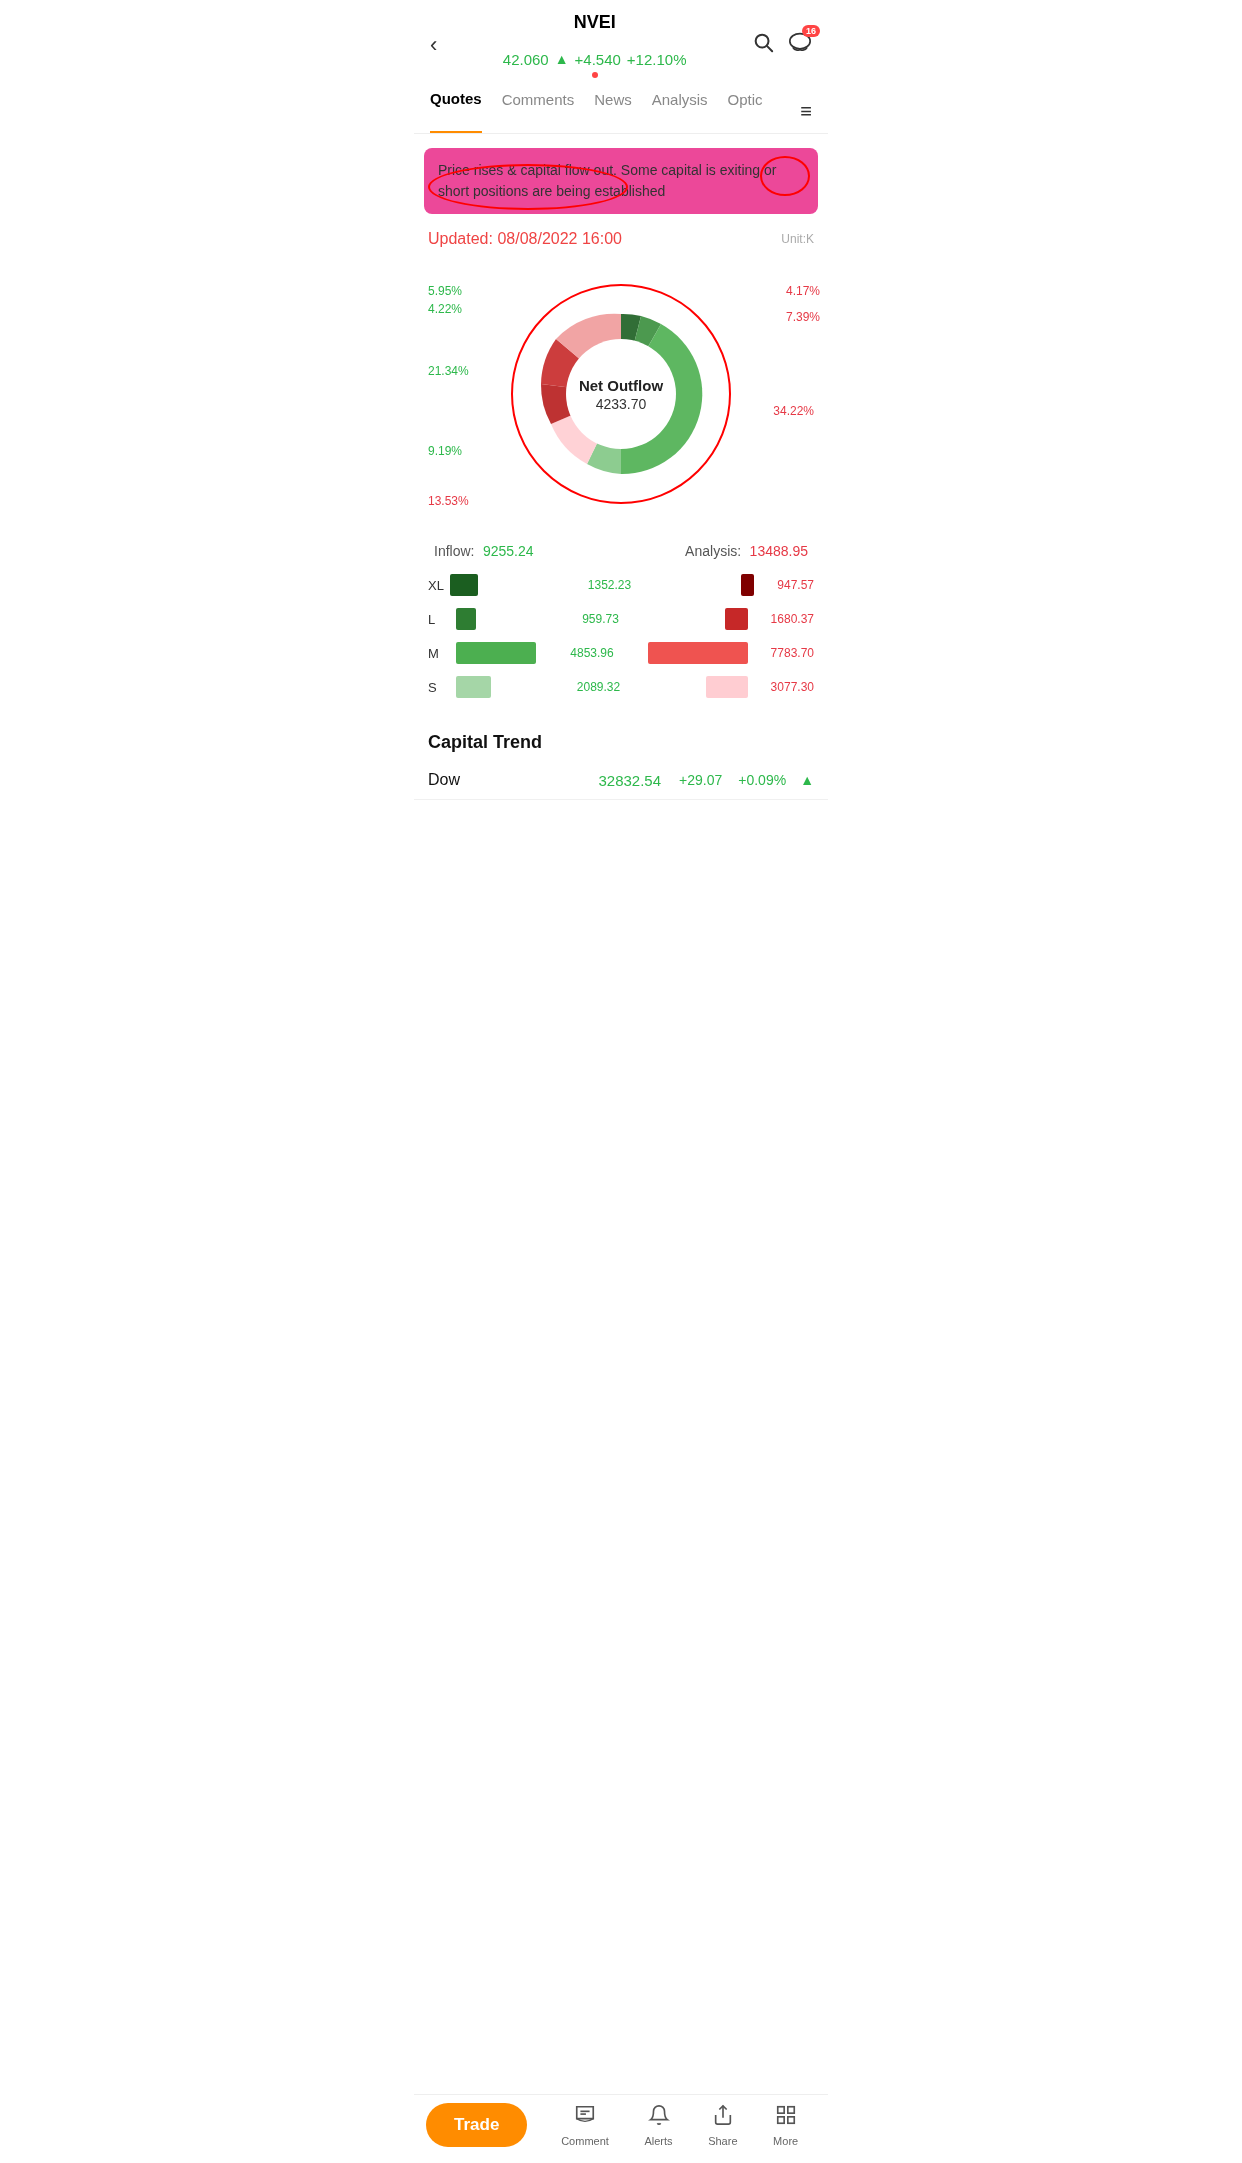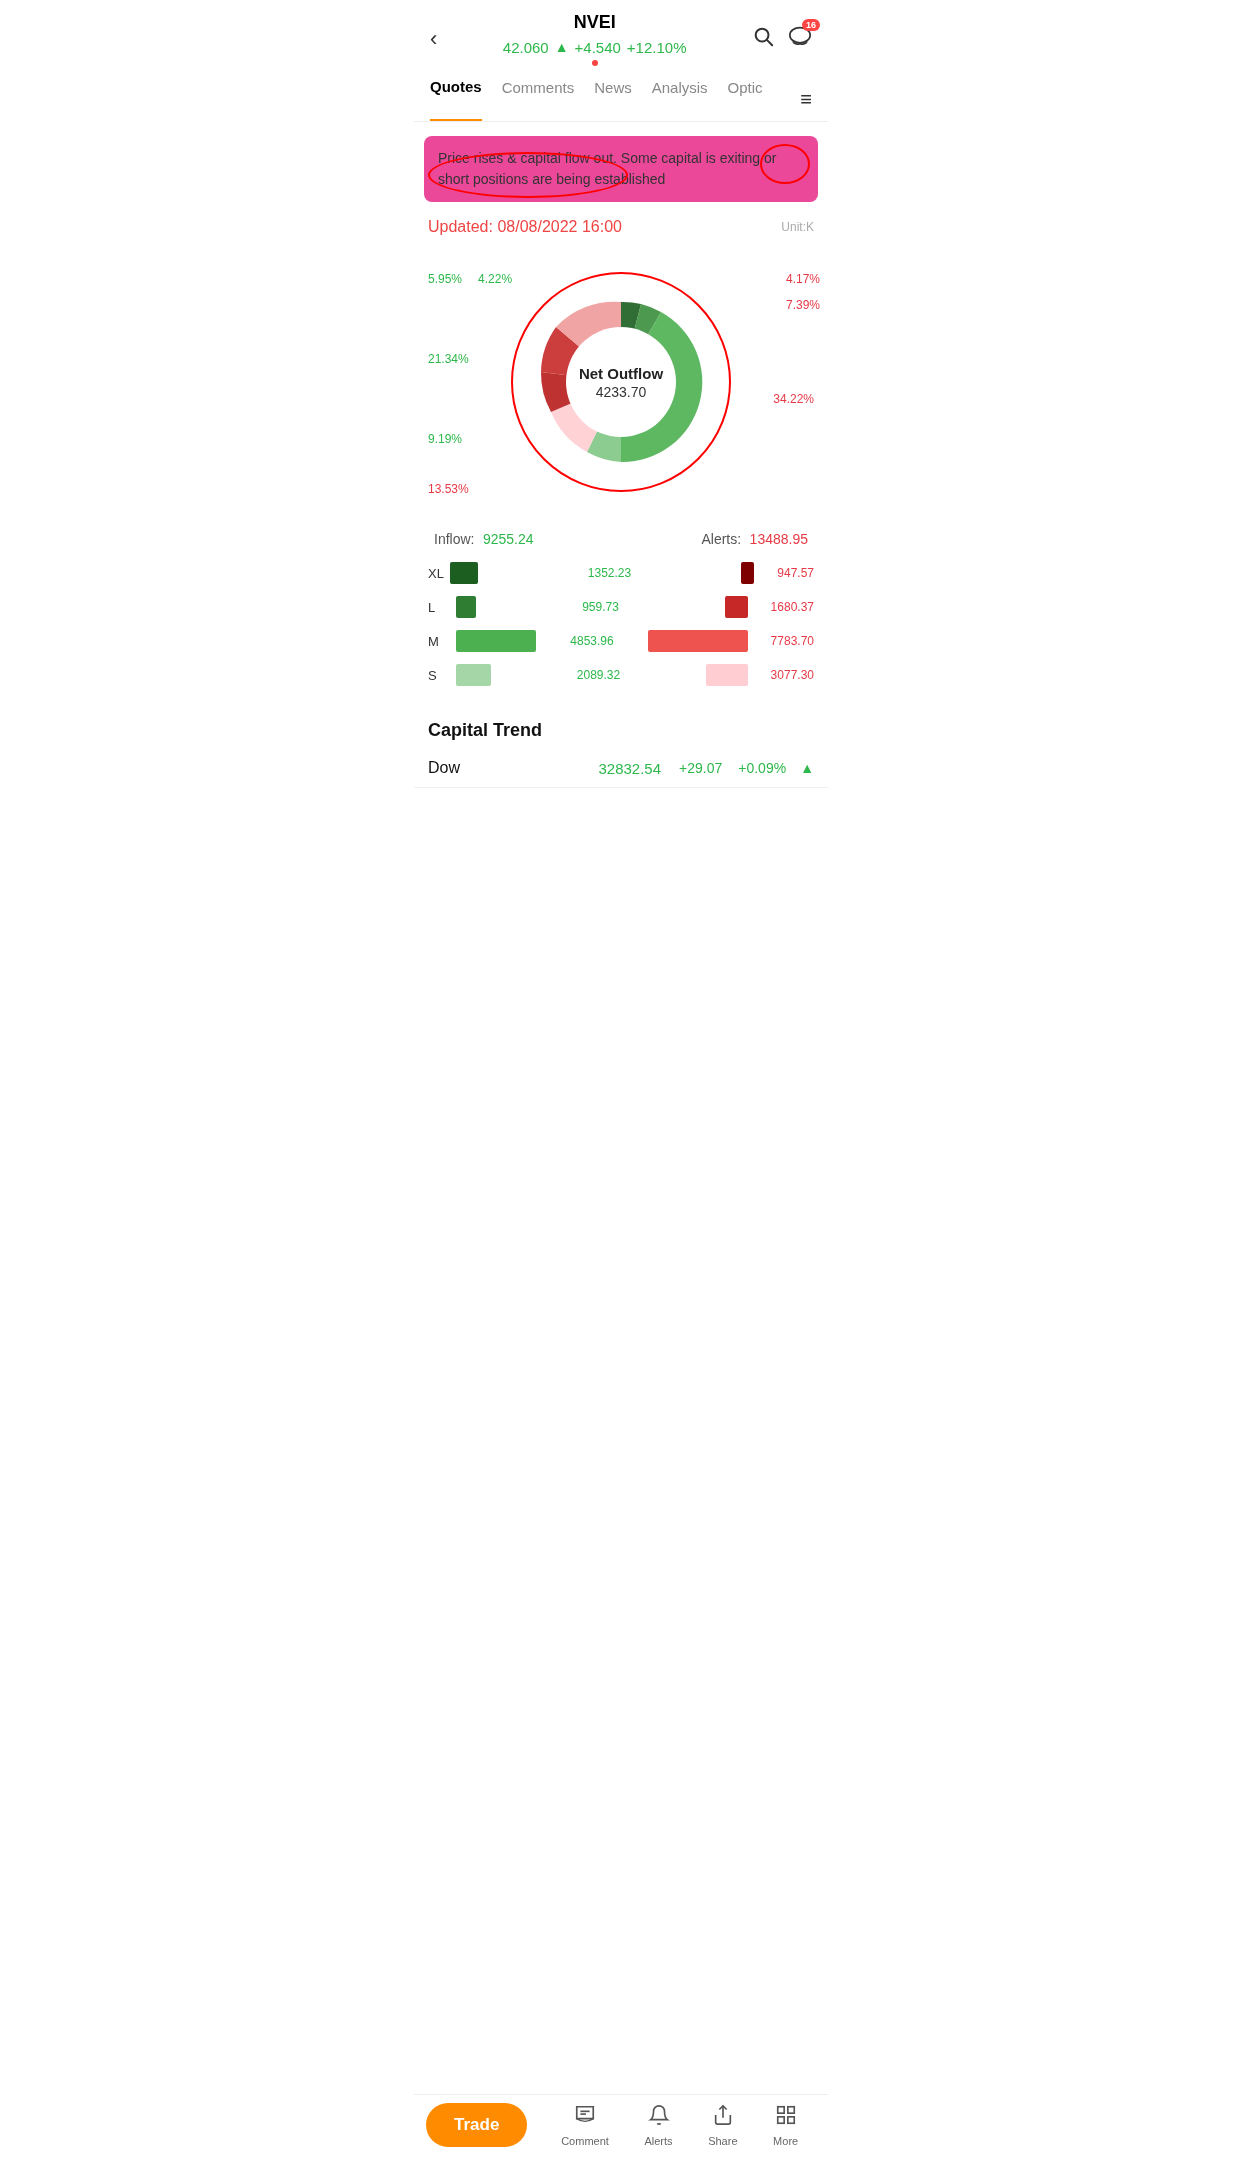--- a/index.html
+++ b/index.html
@@ -26,21 +26,21 @@
     }
     .stock-title {
       font-size: 18px;
       font-weight: 600;
       color: #000;
     }
     .stock-price-row {
       display: flex;
       justify-content: center;
       gap: 6px;
-      margin-top: 6px;
+      margin-top: 18px;
     }
     .price-value {
       font-size: 15px;
       color: #2db84b;
       font-weight: 500;
     }
     .price-arrow {
       color: #2db84b;
       font-size: 14px;
     }
@@ -332,21 +332,21 @@
   <span class="updated-text">
     <span>Updated:</span>&nbsp;<span>08/08/2022 16:00</span>
   </span>
   <span class="unit-text">Unit:K</span>
 </div>
 
 <div class="full-chart-wrapper">
 
   <div style="position:relative; width:100%; height:280px;">
 
-    <div style="position:absolute; left:14px; top:30px; display:flex; flex-direction:row; gap:16px;">
+    <div style="position:absolute; left:14px; top:30px; display:flex; flex-direction:column; gap:4px;">
       <div style="font-size:12px; color:#2db84b;">5.95%</div>
       <div style="font-size:12px; color:#2db84b;">4.22%</div>
     </div>
     <div style="position:absolute; left:14px; top:110px; font-size:12px; color:#2db84b;">21.34%</div>
     <div style="position:absolute; left:14px; top:190px; font-size:12px; color:#2db84b;">9.19%</div>
     <div style="position:absolute; left:14px; top:240px; font-size:12px; color:#e63946;">13.53%</div>
 
     <div style="position:absolute; right:8px; top:30px; text-align:right;">
       <div style="font-size:12px; color:#e63946;">4.17%</div>
       <div style="font-size:12px; color:#e63946; margin-top:12px;">7.39%</div>
@@ -384,21 +384,21 @@
     <div style="position:absolute;left:50%;top:50%;transform:translate(-50%,-50%);width:220px;height:220px;border:2.5px solid red;border-radius:50%;pointer-events:none;z-index:10;"></div>
   </div>
 </div>
 
 <div class="flow-summary">
   <div>
     <span class="flow-item">Inflow:</span>
     <span class="flow-item flow-value green" style="color:#2db84b;font-size:14px;margin-left:4px;">9255.24</span>
   </div>
   <div>
-    <span class="flow-item">Alerts:</span>
+    <span class="flow-item">Analysis:</span>
     <span class="flow-item flow-value red" style="color:#e63946;font-size:14px;margin-left:4px;">13488.95</span>
   </div>
 </div>
 
 <div class="bar-section" id="bar-chart">
     <div style="display: flex; align-items: center; margin-bottom: 12px; gap: 0;">
       <span style="font-size: 13px; color: rgb(51, 51, 51); width: 22px; flex-shrink: 0;">XL</span>
       <div style="height: 22px; background: rgb(27, 94, 32); border-radius: 2px; width: 28px; flex-shrink: 0;"></div>
       <span style="font-size: 12px; color: rgb(45, 184, 75); flex: 1 1 0%; text-align: center;">1352.23</span>
       <div style="height: 22px; background: rgb(127, 0, 0); border-radius: 2px; width: 13px; flex-shrink: 0;"></div>

